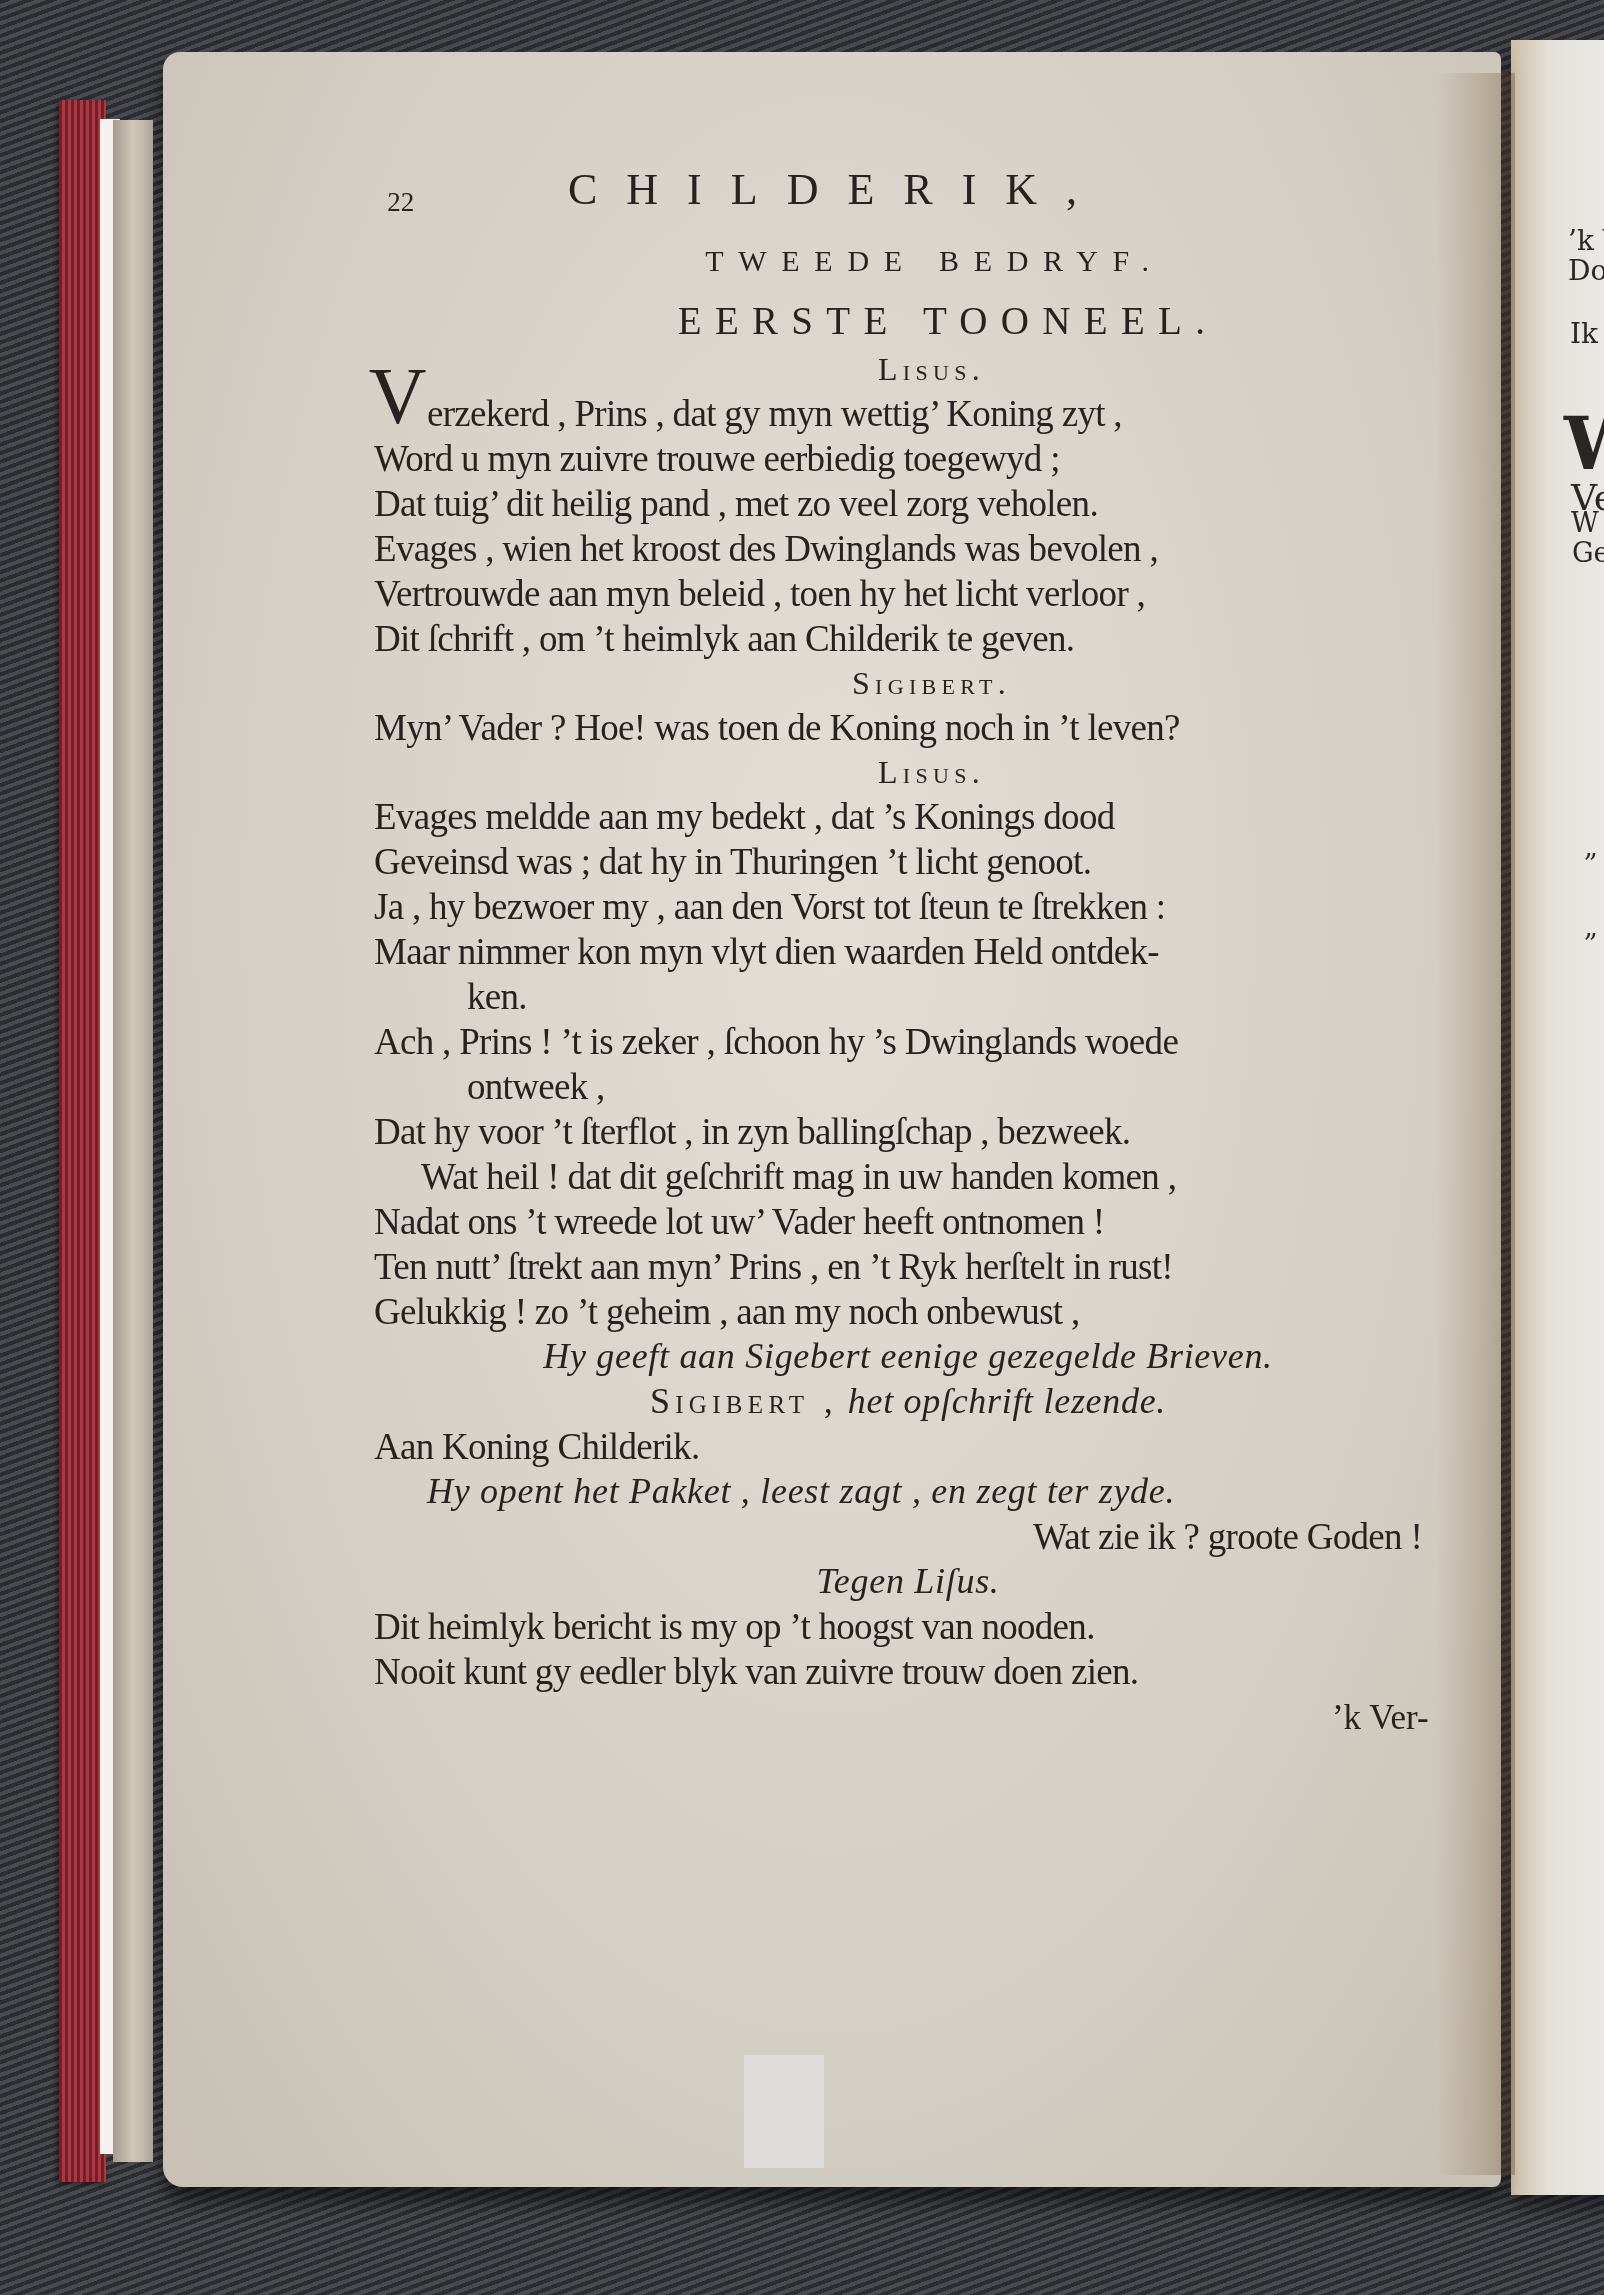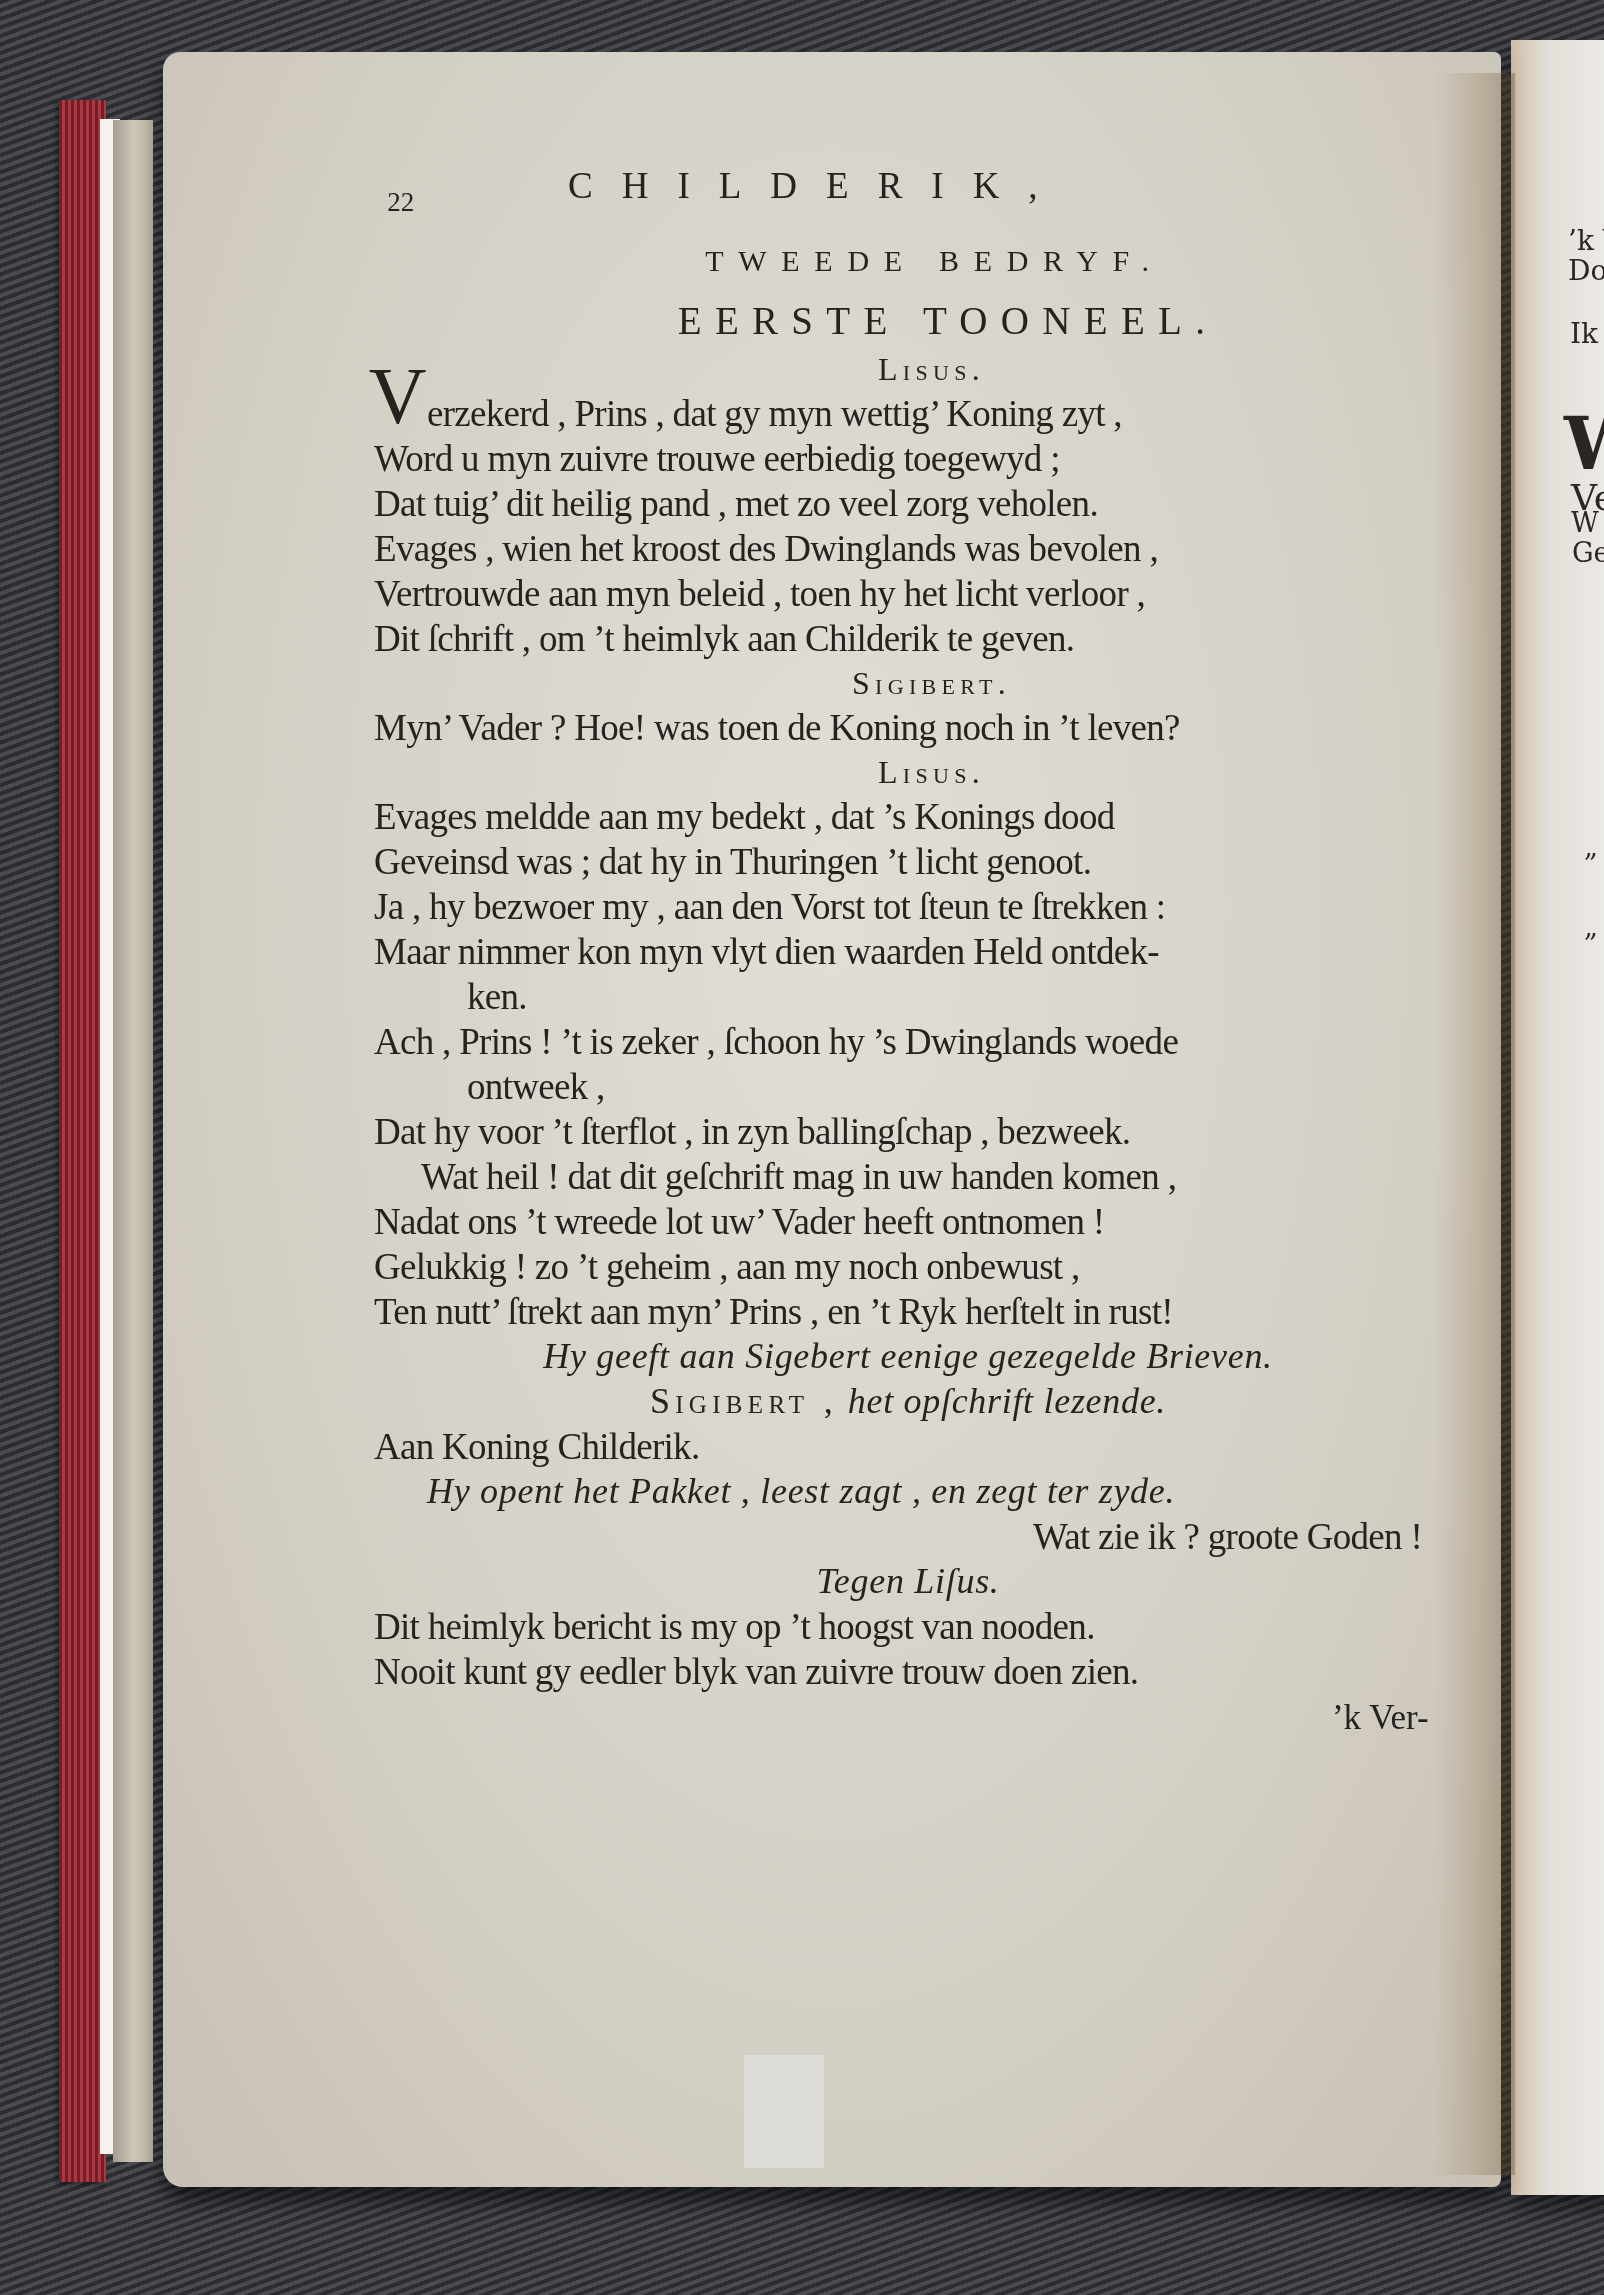--- a/index.html
+++ b/index.html
@@ -47,21 +47,21 @@
     }
     .text-block {
       position: absolute; left: 374px; top: 160px; width: 1068px;
       color: #262220;
     }
     .runhead { position: relative; height: 67px; }
     .page-number {
       position: absolute; left: 13.3px; top: 27px; font-size: 27px;
     }
     .running-title {
-      position: absolute; left: 194px; top: 4px; font-size: 37px; letter-spacing: 29px; text-align: right;
+      position: absolute; left: 194px; top: 4px; font-size: 44px; letter-spacing: 29px; text-align: right;
     }
     .act-title {
       text-align: center; font-size: 30px; letter-spacing: 14.7px; margin: 0;
       height: 67px; line-height: 67px; padding-left: 53px;
     }
     .scene-title {
       text-align: center; font-size: 39px; letter-spacing: 13.3px; margin: 0;
       height: 53px; line-height: 53px; padding-left: 80px;
     }
     .cast {
@@ -144,22 +144,22 @@
   <div class="line">Evages meldde aan my bedekt , dat ’s Konings dood</div>
   <div class="line">Geveinsd was ; dat hy in Thuringen ’t licht genoot.</div>
   <div class="line">Ja , hy bezwoer my , aan den Vorst tot ſteun te ſtrekken :</div>
   <div class="line">Maar nimmer kon myn vlyt dien waarden Held ontdek-</div>
   <div class="line indent">ken.</div>
   <div class="line">Ach , Prins ! ’t is zeker , ſchoon hy ’s Dwinglands woede</div>
   <div class="line indent">ontweek ,</div>
   <div class="line">Dat hy voor ’t ſterflot , in zyn ballingſchap , bezweek.</div>
   <div class="line small-indent">Wat heil ! dat dit geſchrift mag in uw handen komen ,</div>
   <div class="line">Nadat ons ’t wreede lot uw’ Vader heeft ontnomen !</div>
+  <div class="line">Ten nutt’ ſtrekt aan myn’ Prins , en ’t Ryk herſtelt in rust!</div>
   <div class="line">Gelukkig ! zo ’t geheim , aan my noch onbewust ,</div>
-  <div class="line">Ten nutt’ ſtrekt aan myn’ Prins , en ’t Ryk herſtelt in rust!</div>
   <div class="stage">Hy geeft aan Sigebert eenige gezegelde Brieven.</div>
   <div class="stage">
     <span class="sc">Sigibert ,</span>
     <span>het opſchrift lezende.</span>
   </div>
   <div class="line">Aan Koning Childerik.</div>
   <div class="stage left">Hy opent het Pakket , leest zagt , en zegt ter zyde.</div>
   <div class="line right">Wat zie ik ? groote Goden !</div>
   <div class="stage">Tegen Liſus.</div>
   <div class="line">Dit heimlyk bericht is my op ’t hoogst van nooden.</div>

